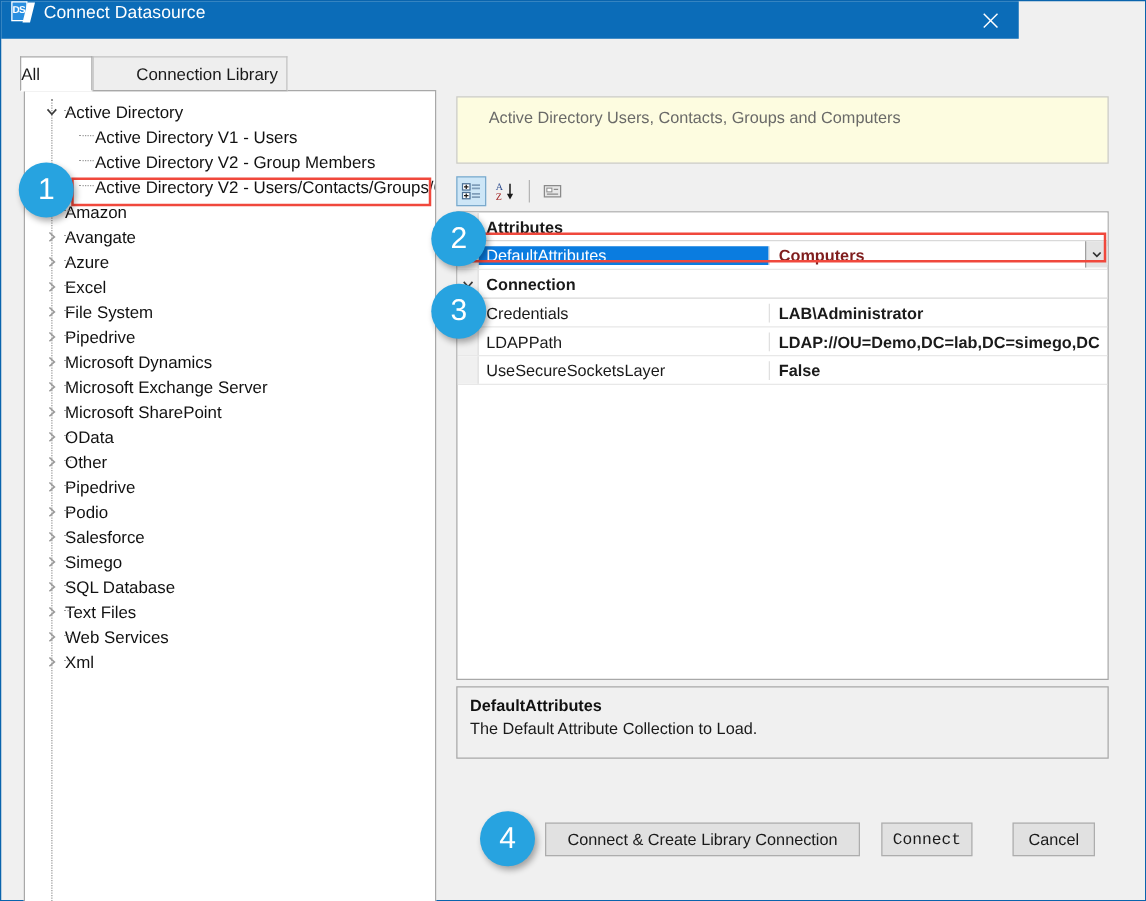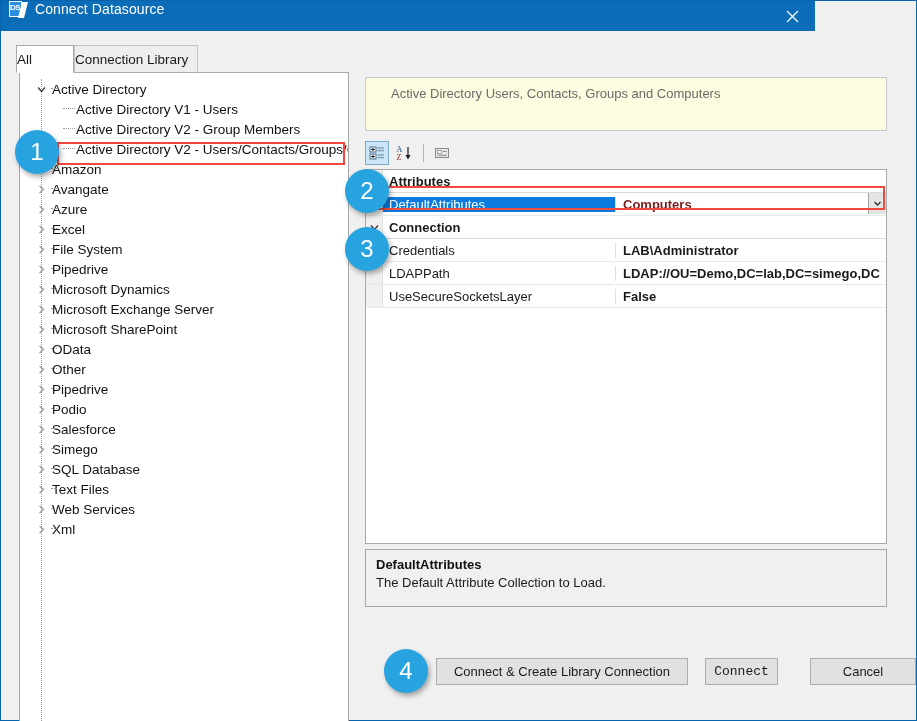--- a/index.html
+++ b/index.html
@@ -105,25 +105,26 @@
   .tab.active {
     left: 0;
     width: 58px;
     background: #ffffff;
     border: 1px solid #a8a8a8;
     border-bottom: 1px solid #ffffff;
     z-index: 3;
   }
   .tab.inactive {
     left: 58px;
-    width: 124px;
+    width: 156px;
     background: #eeeeee;
     border: 1px solid #c2c2c2;
     border-bottom: 1px solid #a8a8a8;
     z-index: 2;
+    padding-left: 34px;
   }
 
   
   .tree-panel {
     position: absolute;
     left: 18px; top: 71px;
     width: 330px;
     height: 673px;
     background: #ffffff;
     border: 1px solid #a8a8a8;
@@ -400,21 +401,21 @@
     font-family: "Liberation Sans", sans-serif;
     font-size: 13px;
     color: #1a1a1a;
     display: flex;
     align-items: center;
     justify-content: center;
     cursor: pointer;
   }
   .btn-primary { left: 435px; top: 657px; width: 252px; }
   .btn-connect { left: 704px; top: 657px; width: 73px; font-family: Liberation Mono, monospace; }
-  .btn-cancel  { left: 809px; top: 657px; width: 106px; }
+  .btn-cancel  { left: 809px; top: 657px; width: 66px; }
 
   
   .badge {
     position: absolute;
     width: 44px; height: 44px;
     border-radius: 50%;
     background: #27a3e0;
     color: #ffffff;
     font-size: 24px;
     font-family: "Liberation Sans", sans-serif;

